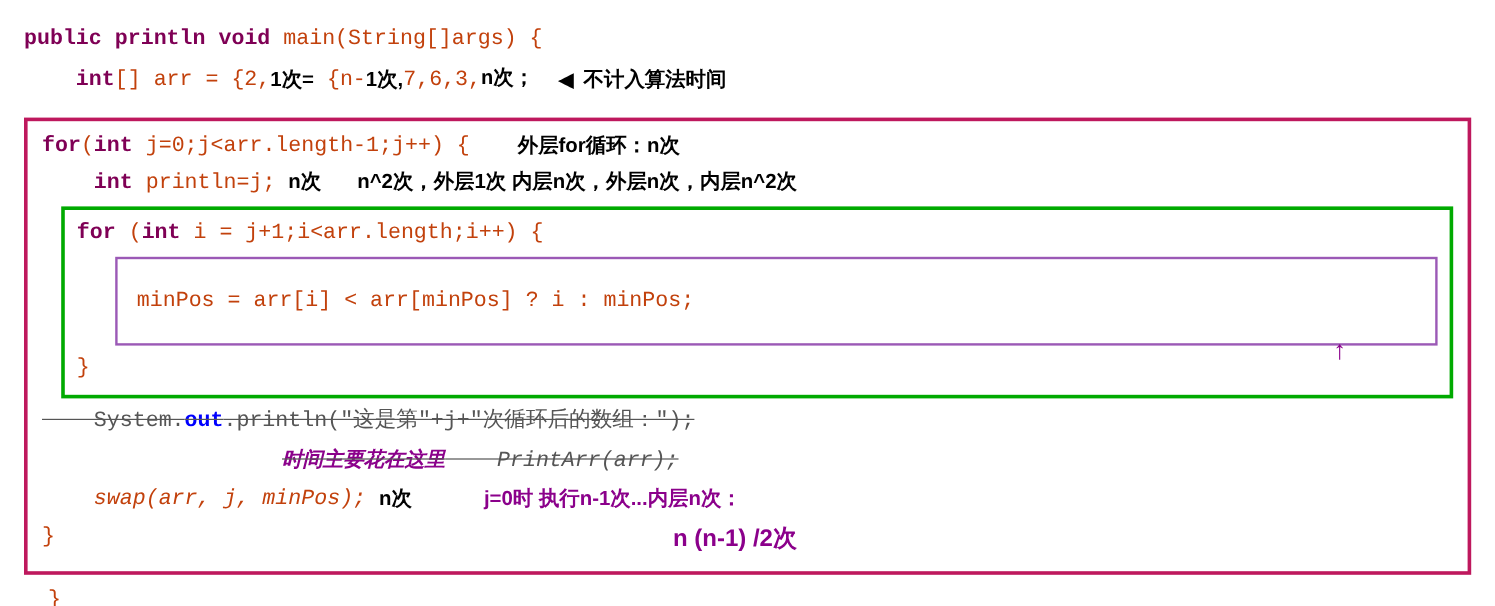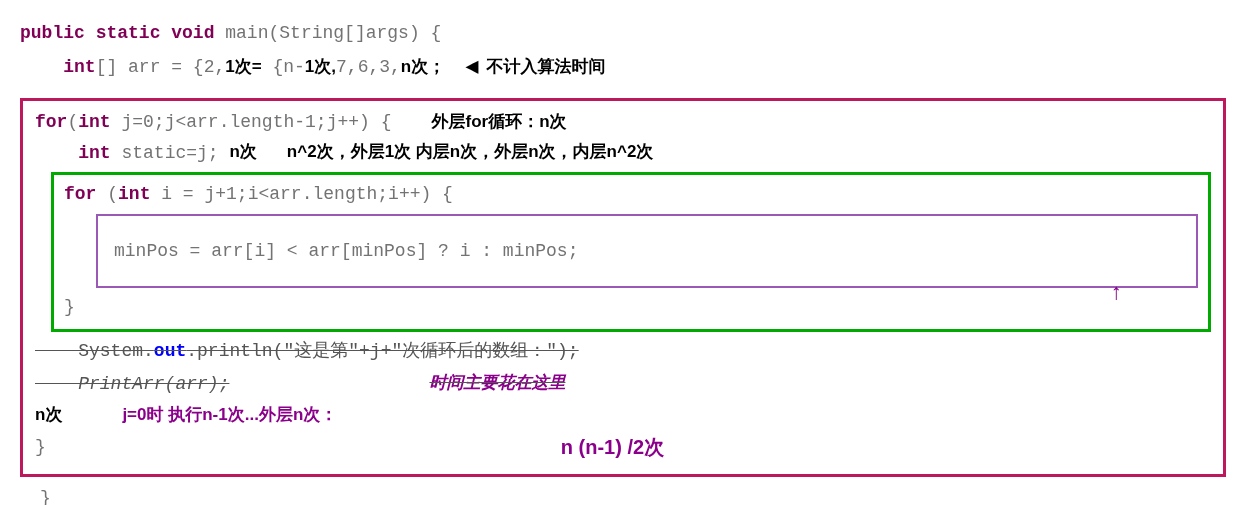--- a/index.html
+++ b/index.html
@@ -24,67 +24,67 @@
     }
     .code-line {
       font-size: 18px;
       line-height: 1.7;
       white-space: pre;
       position: relative;
       display: flex;
       align-items: center;
     }
     .kw { color: #7f0055; font-weight: bold; }
-    .normal { color: #737373; }
+    .normal { color: #c2410c; }
     .italic { font-style: italic; }
     .strikethrough { text-decoration: line-through; color: #555; }
   </style>
 </head>
 <body>
 
 <div class="container">
 
   <div class="code-area">
 
     <div class="code-line">
       <span class="kw">public </span>
-      <span class="kw">static </span>
+      <span class="kw">println </span>
       <span class="kw">void </span>
       <span class="normal">main(String[]args) {</span>
     </div>
 
     <div class="code-line" style="position:relative;">
       <span class="normal">    </span>
       <span class="kw">int</span>
       <span class="normal">[] arr = {2,</span>
       <span style="color:#000; font-weight:bold; font-family:'Microsoft YaHei',Arial,sans-serif; font-size:17px;">1次=</span>
       <span class="normal"> {n-</span>
       <span style="color:#000; font-weight:bold; font-family:'Microsoft YaHei',Arial,sans-serif; font-size:17px;">1次,</span>
       <span class="normal">7,6,3,</span>
-      <span style="color:#000; font-weight:bold; font-family:Liberation Sans, sans-serif; font-size:17px;">n次；</span>
+      <span style="color:#000; font-weight:bold; font-family:Liberation Mono, monospace; font-size:17px;">n次；</span>
       
       <span style="margin-left:20px; font-size:22px; color:#000;">◀</span>
       <span style="margin-left:8px; font-family:Liberation Sans, sans-serif; font-size:17px; font-weight:bold;">不计入算法时间</span>
     </div>
   </div>
 
   <div style="position:relative; border:3px solid #be185d; margin: 4px 0 4px 0; padding: 6px 12px 10px 12px;">
 
     <div class="code-line">
       <span class="kw">for</span>
       <span class="normal">(</span>
       <span class="kw">int </span>
       <span class="normal">j=0;j&lt;arr.length-1;j++) {</span>
       <span style="margin-left:40px; font-family:'Microsoft YaHei',Arial,sans-serif; font-size:17px; font-weight:bold;">外层for循环：n次</span>
     </div>
 
     <div class="code-line">
       <span class="normal">    </span>
       <span class="kw">int </span>
-      <span class="normal">static=j; </span>
+      <span class="normal">println=j; </span>
       <span style="font-family:'Microsoft YaHei',Arial,sans-serif; font-size:17px; font-weight:bold;">n次</span>
       <span style="margin-left:30px; font-family:'Microsoft YaHei',Arial,sans-serif; font-size:17px; font-weight:bold;">n^2次，外层1次 内层n次，外层n次，内层n^2次</span>
     </div>
 
     <div style="position:relative; border:3px solid #00aa00; margin: 4px 0 4px 16px; padding: 4px 10px 6px 10px;">
 
       <div class="code-line">
         <span class="kw">for </span>
         <span class="normal">(</span>
         <span class="kw">int </span>
@@ -99,27 +99,28 @@
 
       <div class="code-line">
         <span class="normal">}</span>
       </div>
     </div>
 
     <div class="code-line strikethrough">
       <span>    System.<span style="color:#0000ff; font-weight:bold;">out</span>.println("这是第"+j+"次循环后的数组：");</span>
     </div>
     <div class="code-line strikethrough italic" style="margin-top:2px;">
+      <span style="text-decoration:none; margin-left:200px; color:#8b008b; font-family:'Microsoft YaHei',Arial,sans-serif; font-size:17px; font-weight:bold;">时间主要花在这里</span>
       <span>    PrintArr(arr);</span>
-      <span style="text-decoration:none; margin-left:200px; color:#8b008b; font-family:'Microsoft YaHei',Arial,sans-serif; font-size:17px; font-weight:bold;">时间主要花在这里</span>
     </div>
 
     <div class="code-line" style="margin-top:2px; position:relative;">
+      <span class="italic normal">    swap(arr, j, minPos); </span>
       <span style="font-family:'Microsoft YaHei',Arial,sans-serif; font-size:17px; font-weight:bold;">n次</span>
-      <span style="margin-left:60px; color:#8b008b; font-family:'Microsoft YaHei',Arial,sans-serif; font-size:17px; font-weight:bold;">j=0时 执行n-1次...外层n次：</span>
+      <span style="margin-left:60px; color:#8b008b; font-family:'Microsoft YaHei',Arial,sans-serif; font-size:17px; font-weight:bold;">j=0时 执行n-1次...内层n次：</span>
     </div>
 
 
     <div class="code-line">
       <span class="normal">}</span>
       <span style="color:#8b008b; font-family:'Microsoft YaHei',Arial,sans-serif; font-size:20px; font-weight:bold; margin-left:515px;">n (n-1) /2次</span>
     </div>
 
     <div style="position:absolute; right: 100px; top: 180px; color:#8b008b; font-size:22px; transform:rotate(0deg);">↑</div>
 

